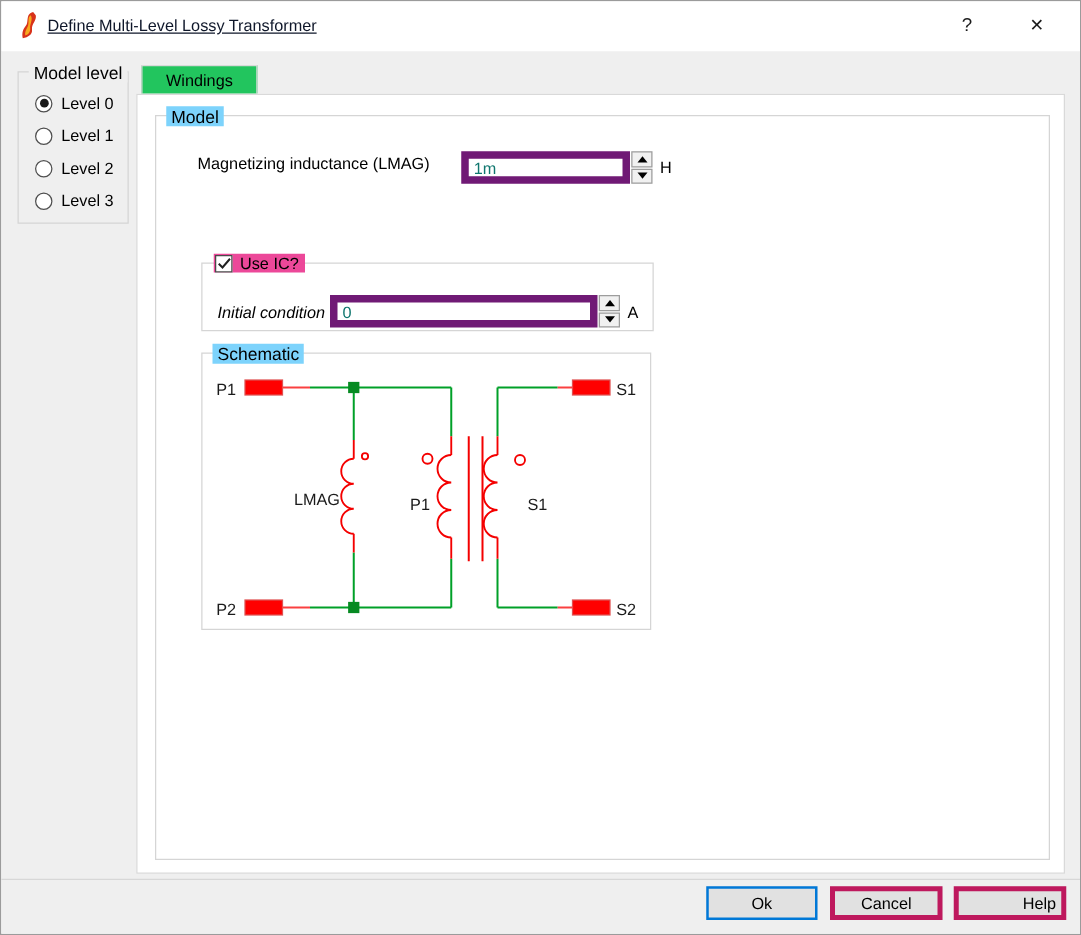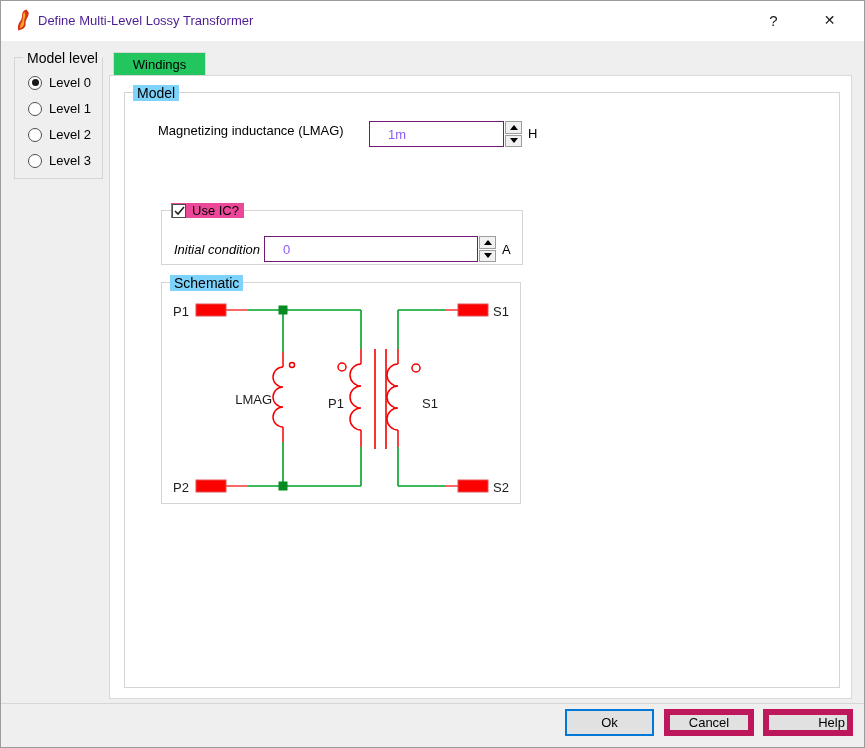--- a/index.html
+++ b/index.html
@@ -4,21 +4,21 @@
 <style>
   * { margin:0; padding:0; box-sizing:border-box; }
   html,body { background:#cfcfcf; font-family:"Liberation Sans", sans-serif; }
   #window {
     position:relative; width:865px; height:748px; background:#ffffff;
     border:1px solid #9b9b9b; overflow:hidden; font-size:13px; color:#000;
   }
   
   #titlebar { position:absolute; left:0; top:0; width:100%; height:40px; background:#ffffff; }
   #app-logo { position:absolute; left:14px; top:8px; width:16px; height:23px; }
-  #title-text { position:absolute; left:37px; top:12px; font-size:13px; color:#4c1d95; white-space:nowrap; }
+  #title-text { position:absolute; left:37px; top:12px; font-size:13px; color:#0f172a; white-space:nowrap;text-decoration:underline; }
   .titlebar-btn { position:absolute; top:0; width:45px; height:38px; display:flex; align-items:center; justify-content:center; font-size:15px; color:#1a1a1a; cursor:default; }
   #help-btn { right:68px; }
   #close-btn { right:12px; font-size:14px; }
   
   #dialog-body { position:absolute; left:0; top:40px; width:100%; height:708px; background:#efefef; }
   
   .groupbox { position:absolute; border:1px solid #d5d5d5; }
   .groupbox-label { position:absolute; top:-8px; left:8px; padding:0 4px; font-size:14px; white-space:nowrap; }
   
   #model-level-box { left:13px; top:16px; width:89px; height:122px; }
@@ -30,39 +30,39 @@
   .radio-label { font-size:13px; white-space:nowrap; }
   
   .tab { position:absolute; display:flex; align-items:center; justify-content:center; font-size:13px; white-space:nowrap; cursor:default; }
   #tab-windings { left:112px; top:11px; width:93px; height:23px; background:#22c55e; border:1px solid #d9d9d9; border-bottom:none; z-index:1; }
   #tab-model-parameters { left:188px; top:8px; width:137px; height:27px; background:#ffffff; border:1px solid #d9d9d9; border-bottom:none; z-index:3; }
   #tab-pane { position:absolute; left:108px; top:34px; width:743px; height:624px; background:#ffffff; border:1px solid #d9d9d9; z-index:2; }
   
   #model-box { left:14px; top:16px; width:716px; height:596px; }
   #model-box .groupbox-label, #schematic-box .groupbox-label { background:#7dd3fc; }
   .field-label { position:absolute; font-size:13px; white-space:nowrap; }
-  .text-input { position:absolute; height:26px; border:1px solid #701a75; background:#fff; font-family:"Liberation Sans",sans-serif; font-size:13px; padding:0 18px; color:#8b5cf6; }
+  .text-input { position:absolute; height:26px; border:6px solid #701a75; background:#fff; font-family:"Liberation Sans",sans-serif; font-size:13px; padding:0 4px; color:#0f766e; }
   .spinner { position:absolute; width:17px; height:26px; display:flex; flex-direction:column; justify-content:space-between; }
   .spin-btn { width:17px; height:12.5px; background:#f1f1f1; border:1px solid #9d9d9d; display:flex; align-items:center; justify-content:center; cursor:default; }
   .arr-up { width:0; height:0; border-left:4px solid transparent; border-right:4px solid transparent; border-bottom:5px solid #000; }
   .arr-down { width:0; height:0; border-left:4px solid transparent; border-right:4px solid transparent; border-top:5px solid #000; }
   .unit-label { position:absolute; font-size:13px; }
   
   #use-ic-box { left:36px; top:117px; width:362px; height:55px; }
   #use-ic-header { position:absolute; left:9px; top:-8px; display:flex; align-items:center; gap:6px; background:#ec4899; padding:0 5px 0 1px; cursor:default; }
   .checkbox { width:14px; height:14px; border:1px solid #4a4a4a; background:#fff; display:flex; align-items:center; justify-content:center; flex:0 0 auto; }
   .checkbox svg { display:block; }
   #use-ic-label { font-size:13px; white-space:nowrap; }
   
   #schematic-box { left:36px; top:189px; width:360px; height:222px; background:#ffffff; }
   #schematic-svg { position:absolute; left:0; top:0; }
   .sch-label { font-family:"Liberation Sans",sans-serif; font-size:13px; fill:#1b1b1b; }
   
   #footer-separator { position:absolute; left:0; top:662px; width:100%; border-top:1px solid #d7d7d7; }
-  .footer-btn { position:absolute; top:668px; height:27px; background:#e1e1e1; border:6px solid #be185d; font-family:"Liberation Sans",sans-serif; font-size:13px; display:flex; align-items:center; justify-content:center; cursor:default; }
+  .footer-btn { position:absolute; top:668px; height:27px; background:#e1e1e1; border:4px solid #be185d; font-family:"Liberation Sans",sans-serif; font-size:13px; display:flex; align-items:center; justify-content:center; cursor:default; }
   #ok-btn { left:564px; width:89px; border:2px solid #0078d7; }
   #cancel-btn { left:663px; width:90px; }
   #help-footer-btn { left:762px; width:90px;padding-left:47px; }
 </style>
 </head>
 <body>
 
 <div id="window">
 
   <div id="titlebar">

